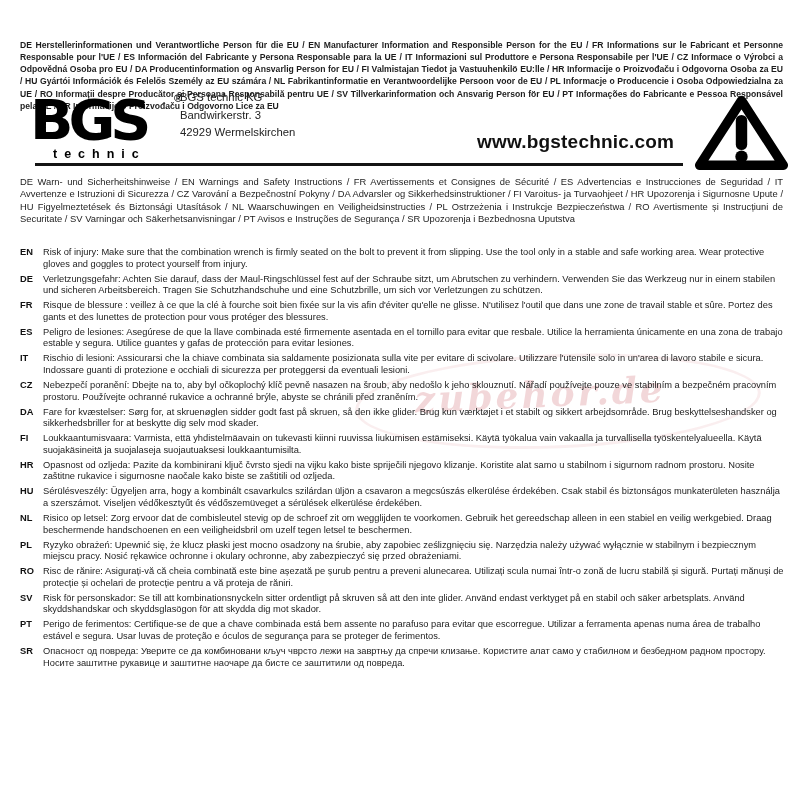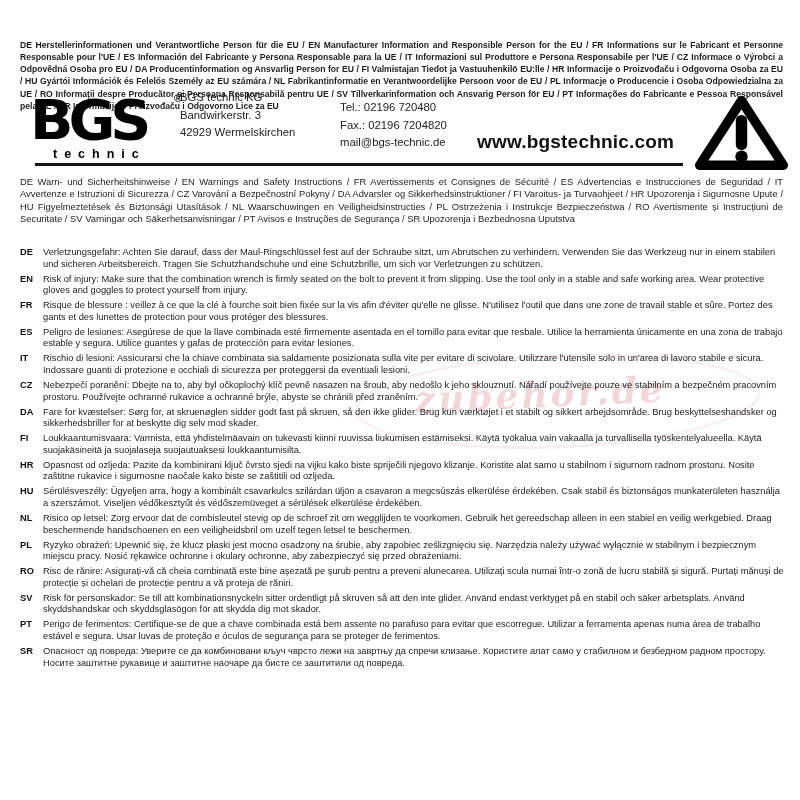--- a/index.html
+++ b/index.html
@@ -68,25 +68,20 @@
     <span class="logo-reg">®</span>
     <div class="logo-technic">technic</div>
   </div>
 
   <div class="addr">
     <div>BGS technic KG</div>
     <div>Bandwirkerstr. 3</div>
     <div>42929 Wermelskirchen</div>
   </div>
 
-  <div class="contact">
-    <div>Tel.: 02196 720480</div>
-    <div>Fax.: 02196 7204820</div>
-    <div>mail@bgs-technic.de</div>
-  </div>
 
   <div class="website">www.bgstechnic.com</div>
 
   <div class="rule"></div>
 
   <div class="warn-triangle">
     <svg width="95" height="77" viewBox="0 0 100 81" xmlns="http://www.w3.org/2000/svg">
       <path d="M50 7 L94 75 L6 75 Z" fill="#ffffff" stroke="#000000" stroke-width="10" stroke-linejoin="round"></path>
       <path d="M50 28 L50 53" stroke="#000000" stroke-width="12" stroke-linecap="round"></path>
       <circle cx="50" cy="66" r="6.5" fill="#000000"></circle>
@@ -95,26 +90,26 @@
 
   <div class="warn-para">DE Warn- und Sicherheitshinweise  /  EN Warnings and Safety Instructions  /  FR Avertissements et Consignes de Sécurité  /  ES Advertencias e Instrucciones de Seguridad  /  IT Avvertenze e Istruzioni di Sicurezza  /  CZ Varování a Bezpečnostní Pokyny  /  DA Advarsler og Sikkerhedsinstruktioner  /  FI Varoitus- ja Turvaohjeet  /  HR Upozorenja i Sigurnosne Upute  /  HU Figyelmeztetések és Biztonsági Utasítások  /  NL Waarschuwingen en Veiligheidsinstructies  /  PL Ostrzeżenia i Instrukcje Bezpieczeństwa  /  RO Avertismente și Instrucțiuni de Securitate  /  SV Varningar och Säkerhetsanvisningar  /  PT Avisos e Instruções de Segurança  /  SR Upozorenja i Bezbednosna Uputstva</div>
 
   <div class="watermark">
     <div class="wm-oval"></div>
     <div class="wm-text">zubehor.de</div>
   </div>
 
   <div class="entries">
     <div class="entry">
+      <div class="code">EN</div>
+      <div class="text">Risk of injury: Make sure that the combination wrench is firmly seated on the bolt to prevent it from slipping. Use the tool only in a stable and safe working area. Wear protective gloves and goggles to protect yourself from injury.</div>
+    </div>
+    <div class="entry">
       <div class="code">DE</div>
       <div class="text">Verletzungsgefahr: Achten Sie darauf, dass der Maul-Ringschlüssel fest auf der Schraube sitzt, um Abrutschen zu verhindern. Verwenden Sie das Werkzeug nur in einem stabilen und sicheren Arbeitsbereich. Tragen Sie Schutzhandschuhe und eine Schutzbrille, um sich vor Verletzungen zu schützen.</div>
-    </div>
-    <div class="entry">
-      <div class="code">EN</div>
-      <div class="text">Risk of injury: Make sure that the combination wrench is firmly seated on the bolt to prevent it from slipping. Use the tool only in a stable and safe working area. Wear protective gloves and goggles to protect yourself from injury.</div>
     </div>
     <div class="entry">
       <div class="code">FR</div>
       <div class="text">Risque de blessure : veillez à ce que la clé à fourche soit bien fixée sur la vis afin d'éviter qu'elle ne glisse. N'utilisez l'outil que dans une zone de travail stable et sûre. Portez des gants et des lunettes de protection pour vous protéger des blessures.</div>
     </div>
     <div class="entry">
       <div class="code">ES</div>
       <div class="text">Peligro de lesiones: Asegúrese de que la llave combinada esté firmemente asentada en el tornillo para evitar que resbale. Utilice la herramienta únicamente en una zona de trabajo estable y segura. Utilice guantes y gafas de protección para evitar lesiones.</div>
     </div>
     <div class="entry">

